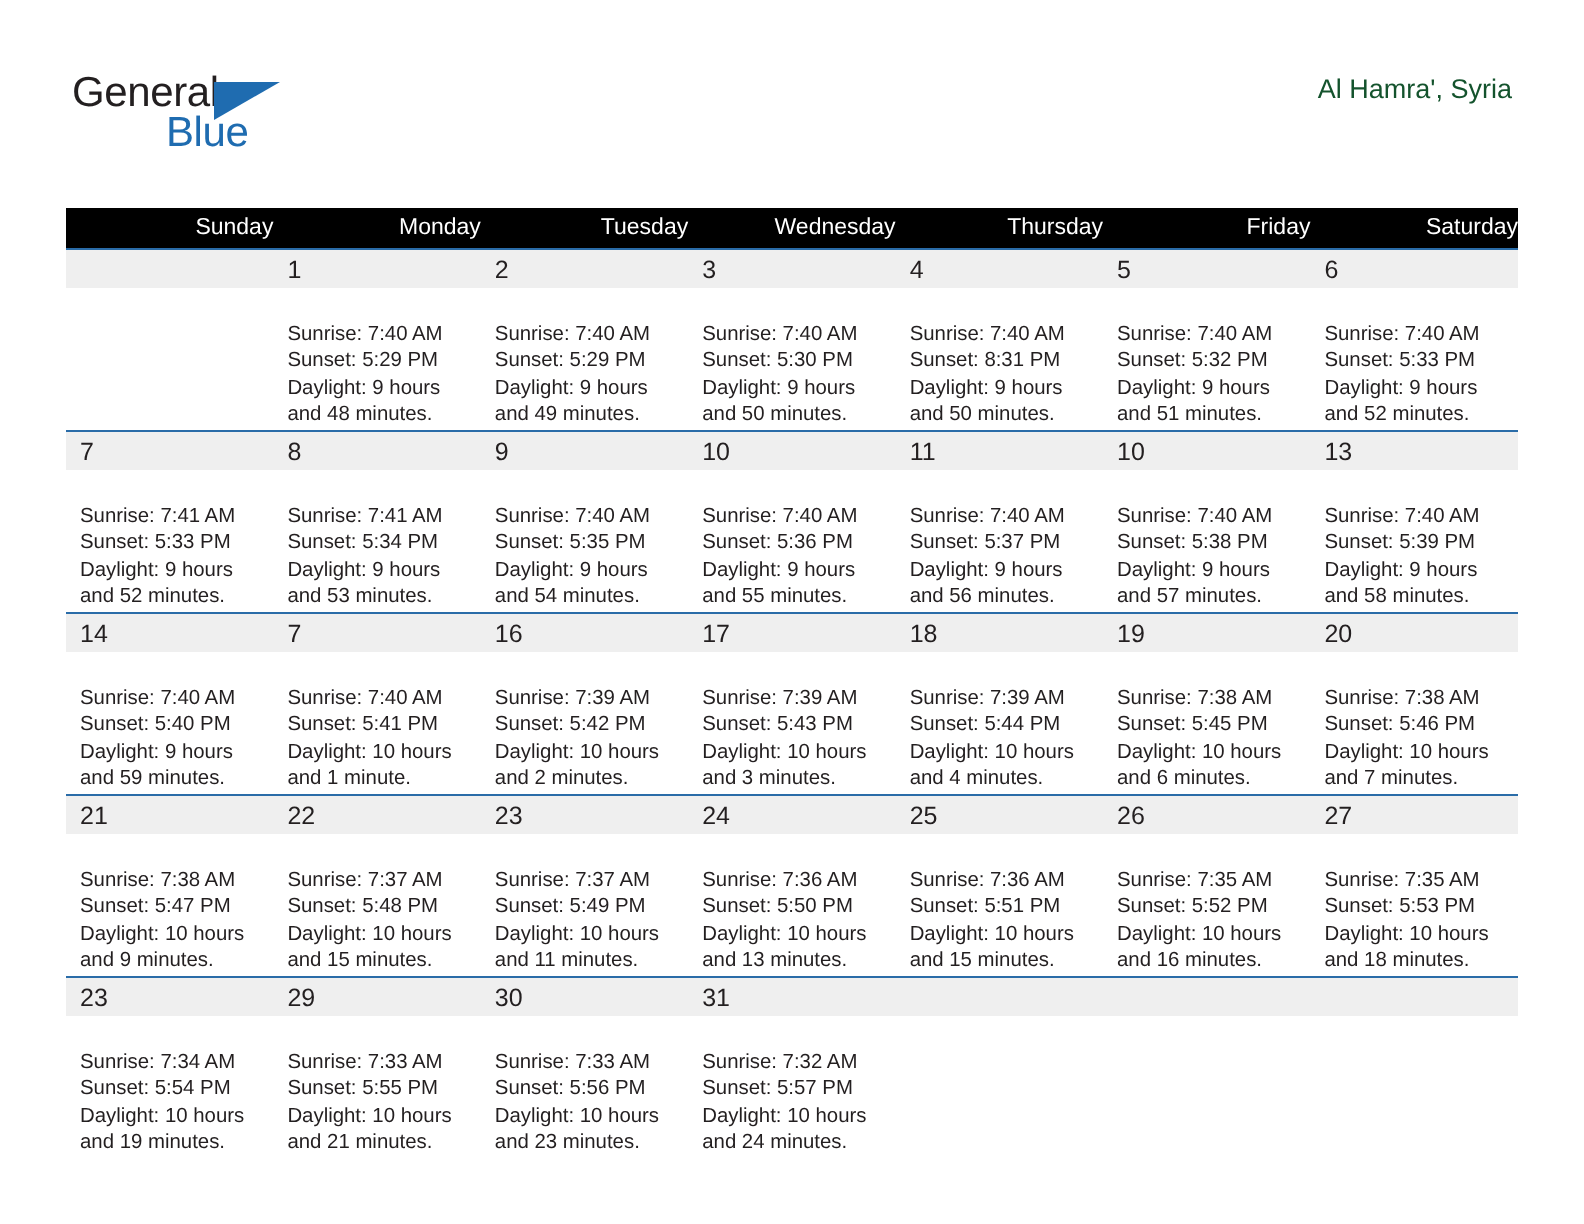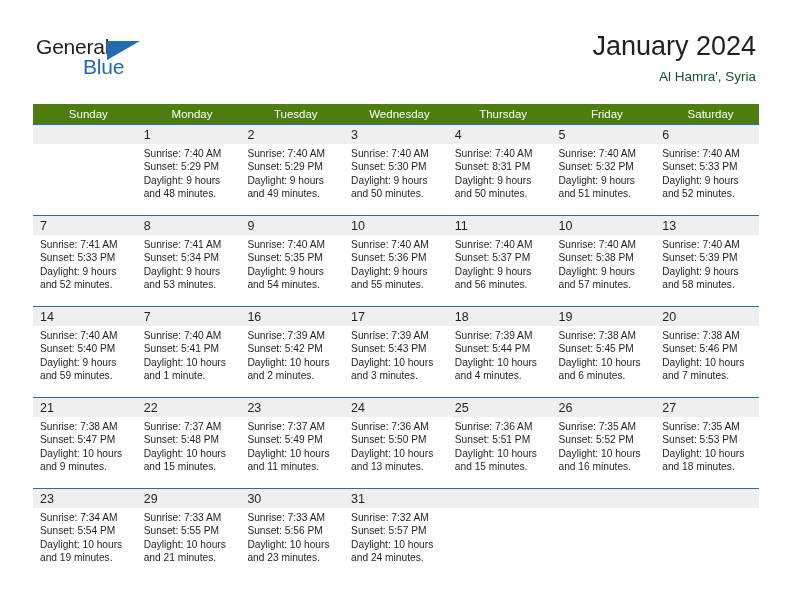--- a/index.html
+++ b/index.html
@@ -91,25 +91,25 @@
   
   .calendar {
     position: absolute;
     left: 33px;
     top: 104px;
     width: 726px;
     border-collapse: collapse;
     table-layout: fixed;
   }
   .calendar th {
-    background: #4d7c0f;
+    background: #000000;
     color: #ffffff;
     font-size: 11.5px;
     font-weight: normal;
-    text-align: center;
+    text-align: right;
     padding: 4px 0 4px 7px;
     height: 19px;
     box-sizing: border-box;
     border: none;
   }
   .calendar td {
     width: 103.71px;
     height: 90px;
     vertical-align: top;
     padding: 0;
@@ -127,40 +127,40 @@
     padding: 1px 0 0 7px;
     font-size: 12.5px;
     color: #231f20;
     line-height: 18px;
   }
   .cell-body {
     padding: 3px 6px 0 7px;
     font-size: 10.2px;
     color: #231f20;
     line-height: 13.4px;
+    margin-top: 14px;
   }
   .cell-body div {
     white-space: nowrap;
   }
 </style>
 </head>
 <body>
 
 <div class="page">
 
   <div class="topbar">
 
     <div class="logo">
       <span class="logo-general">General</span>
       <span class="logo-tri"></span>
       <span class="logo-blue">Blue</span>
     </div>
 
     <div class="title-block">
-      <h1 class="cal-title">January 2024</h1>
       <div class="cal-subtitle">Al Hamra', Syria</div>
     </div>
 
   </div>
 
   <table class="calendar">
     <thead>
       <tr>
         <th>Sunday</th>
         <th>Monday</th>

